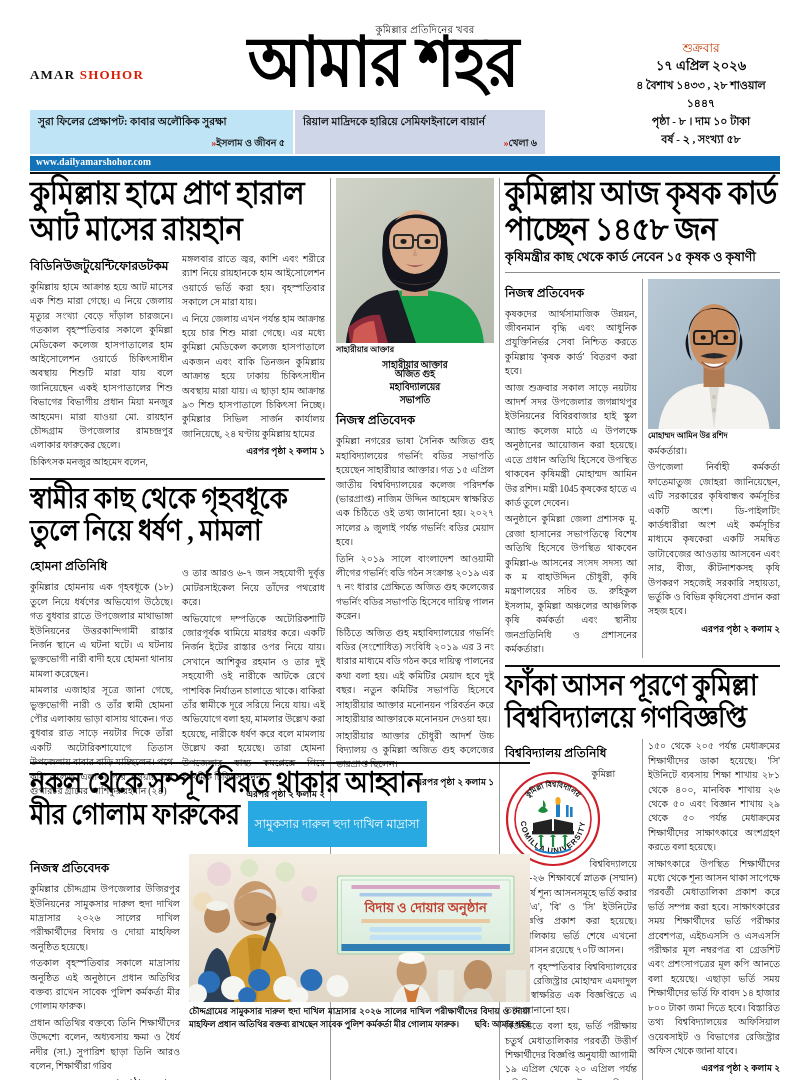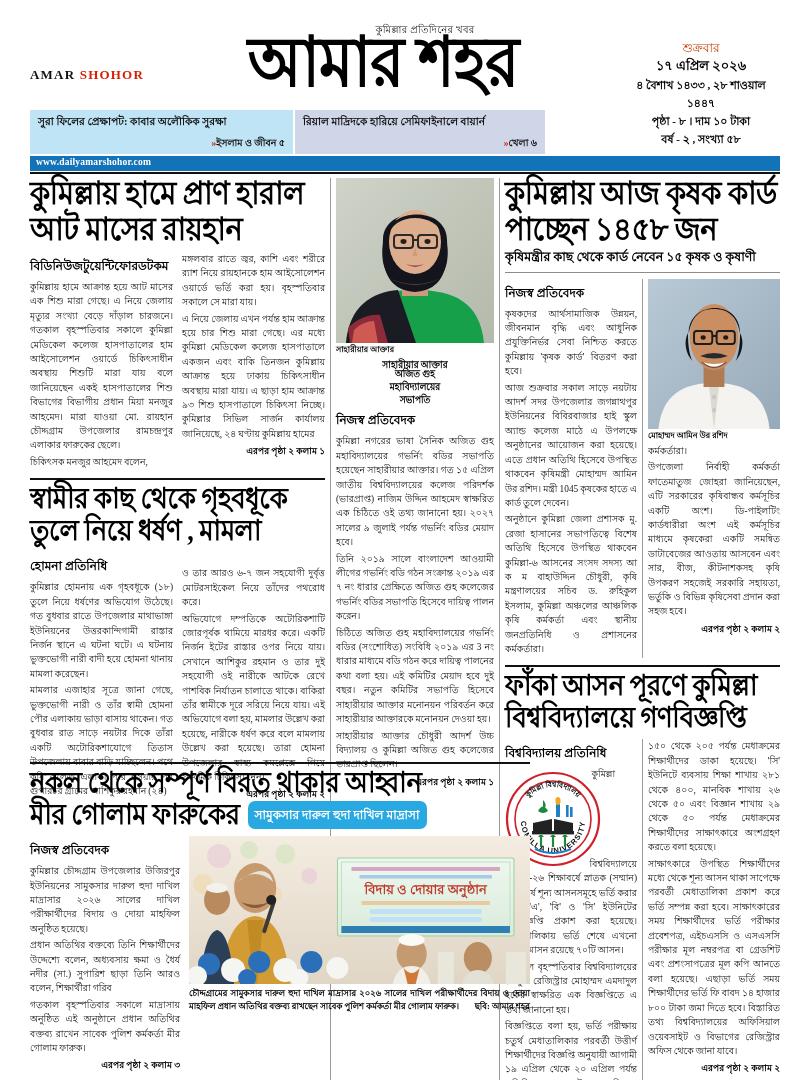--- a/index.html
+++ b/index.html
@@ -88,23 +88,22 @@
   
   .photo { width: 100%; position: relative; overflow: hidden; background: #ccc; }
   .pcap { font-size: 8px; font-weight: 600; margin-top: 2px; line-height: 1.3; }
   .centercap { text-align: center; font-size: 9px; font-weight: 700; }
 
   .hr-thin { height: 1px; background: #8c8c8c; margin: 6px 0; }
   .hr-med { height: 2px; background: #111; margin: 7px 0 5px; }
 
   .badge {
     display: inline-block; background: #29a9e1; color: #fff;
-    font-size: 12px; font-weight: 700; padding: 6px 7px; line-height: 1.35;
+    font-size: 12px; font-weight: 400; padding: 15px 7px; line-height: 1.35;
     vertical-align: middle;
-    border-radius: 7px;
   }
 
   
   .portrait-f { height: 165px; }
   .portrait-m { height: 150px; }
   .event-photo { height: 148px; }
 
   .logo-wrap {
     float: left; width: 96px; height: 96px; margin: 4px 6px 2px 0; shape-outside: circle(50%);
   }
@@ -395,22 +394,22 @@
     <div style="display:flex; align-items:flex-start; gap:8px; margin-top:6px;">
       <div class="hl hl-lg">মীর গোলাম ফারুকের</div>
       <span class="badge">সামুকসার দারুল হুদা দাখিল মাদ্রাসা</span>
     </div>
 
     <div style="display:flex; gap:9px; margin-top:7px;">
       <div style="width:150px;">
         <div class="byline">নিজস্ব প্রতিবেদক</div>
         <div class="bodytext">
           <p>কুমিল্লার চৌদ্দগ্রাম উপজেলার উজিরপুর ইউনিয়নের সামুকসার দারুল হুদা দাখিল মাদ্রাসার ২০২৬ সালের দাখিল পরীক্ষার্থীদের বিদায় ও দোয়া মাহফিল অনুষ্ঠিত হয়েছে।</p>
+          <p>গতকাল বৃহস্পতিবার সকালে মাদ্রাসায় অনুষ্ঠিত এই অনুষ্ঠানে প্রধান অতিথির বক্তব্য রাখেন সাবেক পুলিশ কর্মকর্তা মীর গোলাম ফারুক।</p>
           <p>প্রধান অতিথির বক্তব্যে তিনি শিক্ষার্থীদের উদ্দেশ্যে বলেন, অধ্যবসায় ক্ষমা ও ধৈর্য নদীর (সা.) সুপারিশ ছাড়া তিনি আরও বলেন, শিক্ষার্থীরা গরিব</p>
-          <p>গতকাল বৃহস্পতিবার সকালে মাদ্রাসায় অনুষ্ঠিত এই অনুষ্ঠানে প্রধান অতিথির বক্তব্য রাখেন সাবেক পুলিশ কর্মকর্তা মীর গোলাম ফারুক।</p>
         </div>
         <div class="cont">এরপর পৃষ্ঠা ২ কলাম ৩</div>
       </div>
       <div style="flex:1;">
 
         <div class="photo event-photo">
           <svg viewBox="0 0 340 168" width="100%" height="168" preserveAspectRatio="none">
             <defs>
               <linearGradient id="wallg" x1="0" y1="0" x2="0" y2="1">
                 <stop offset="0%" stop-color="#f3ece0"></stop>

